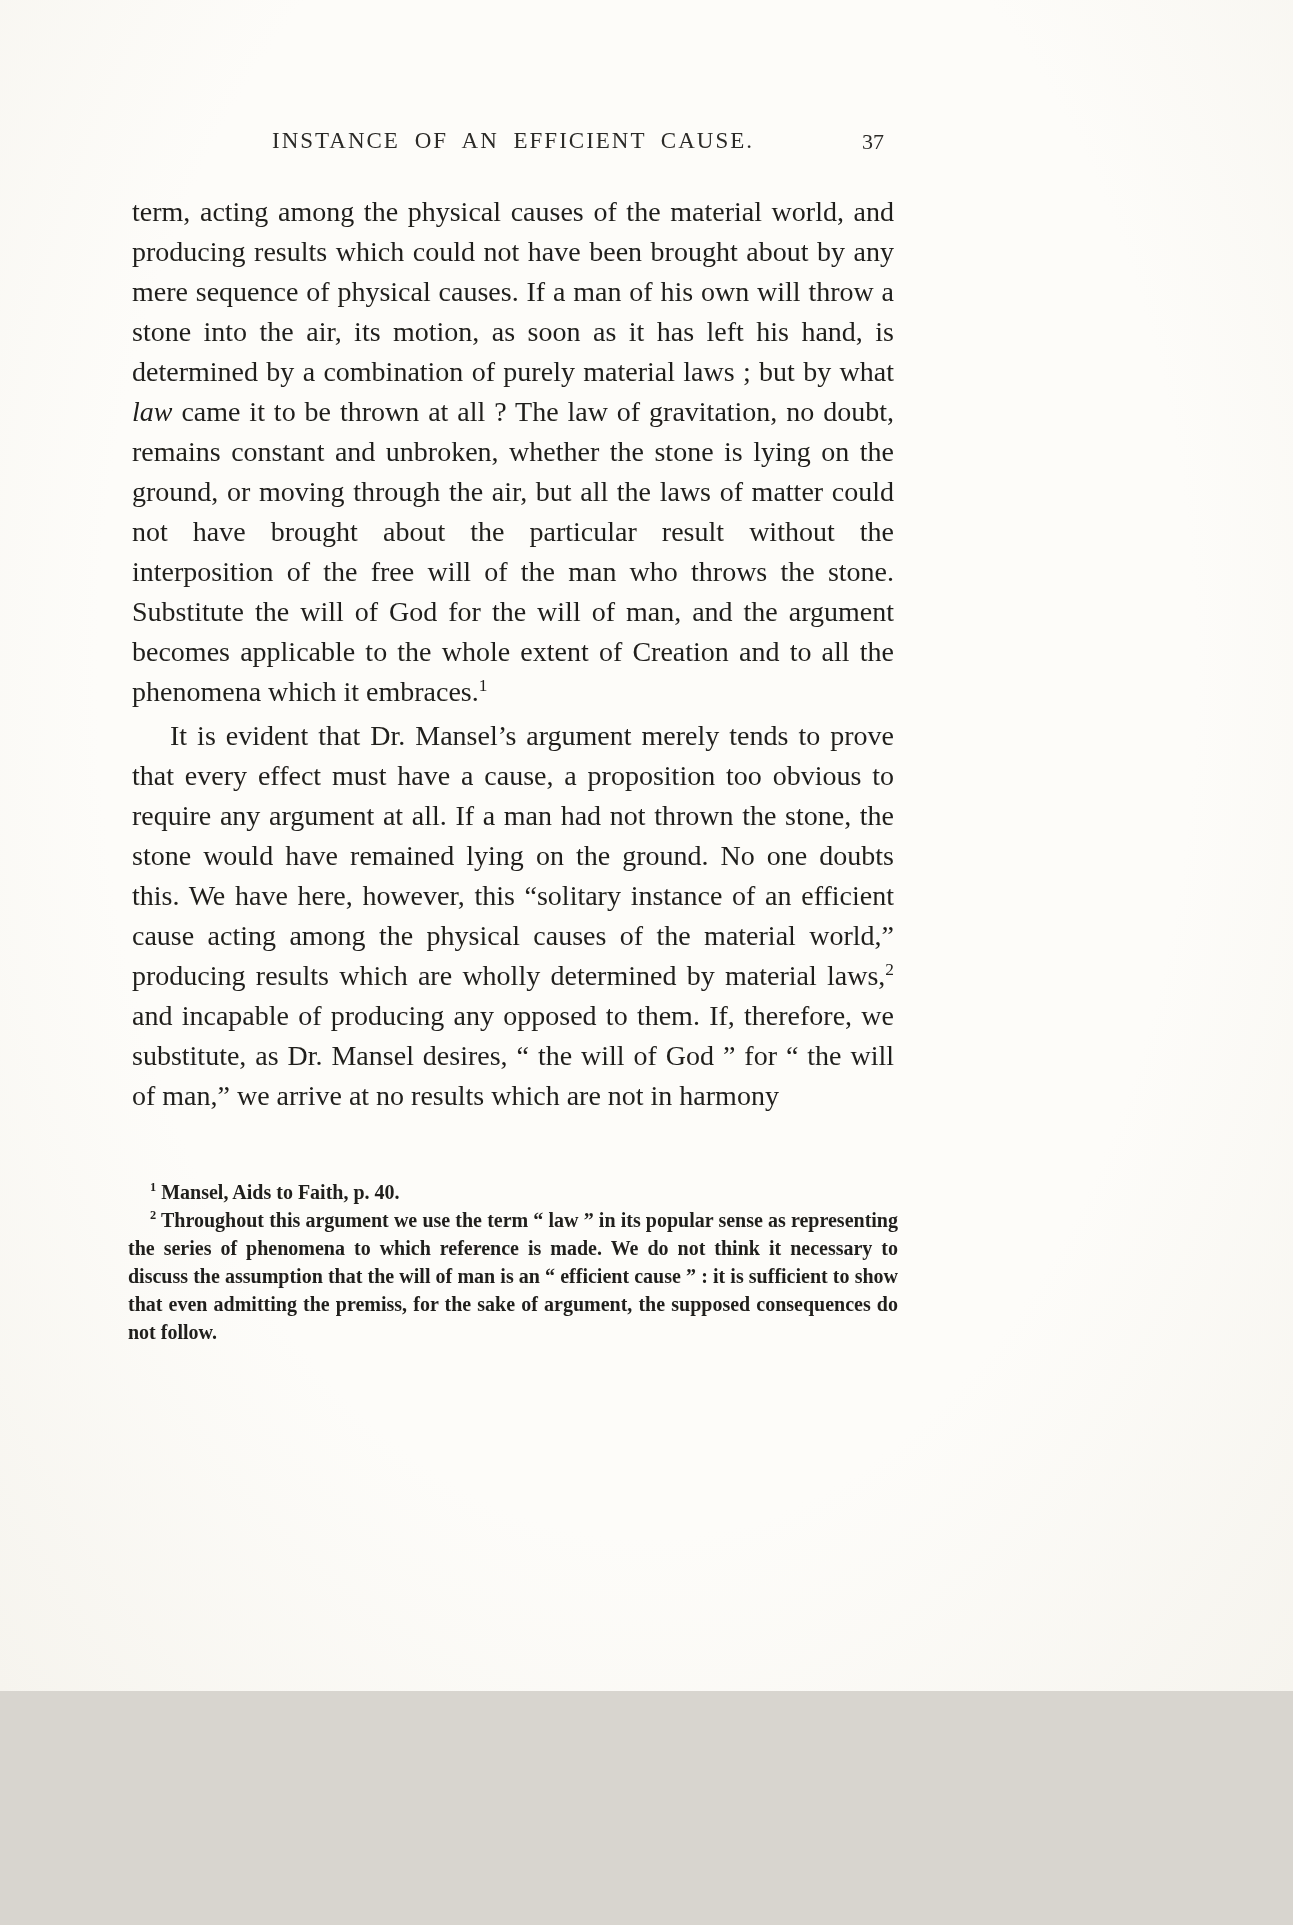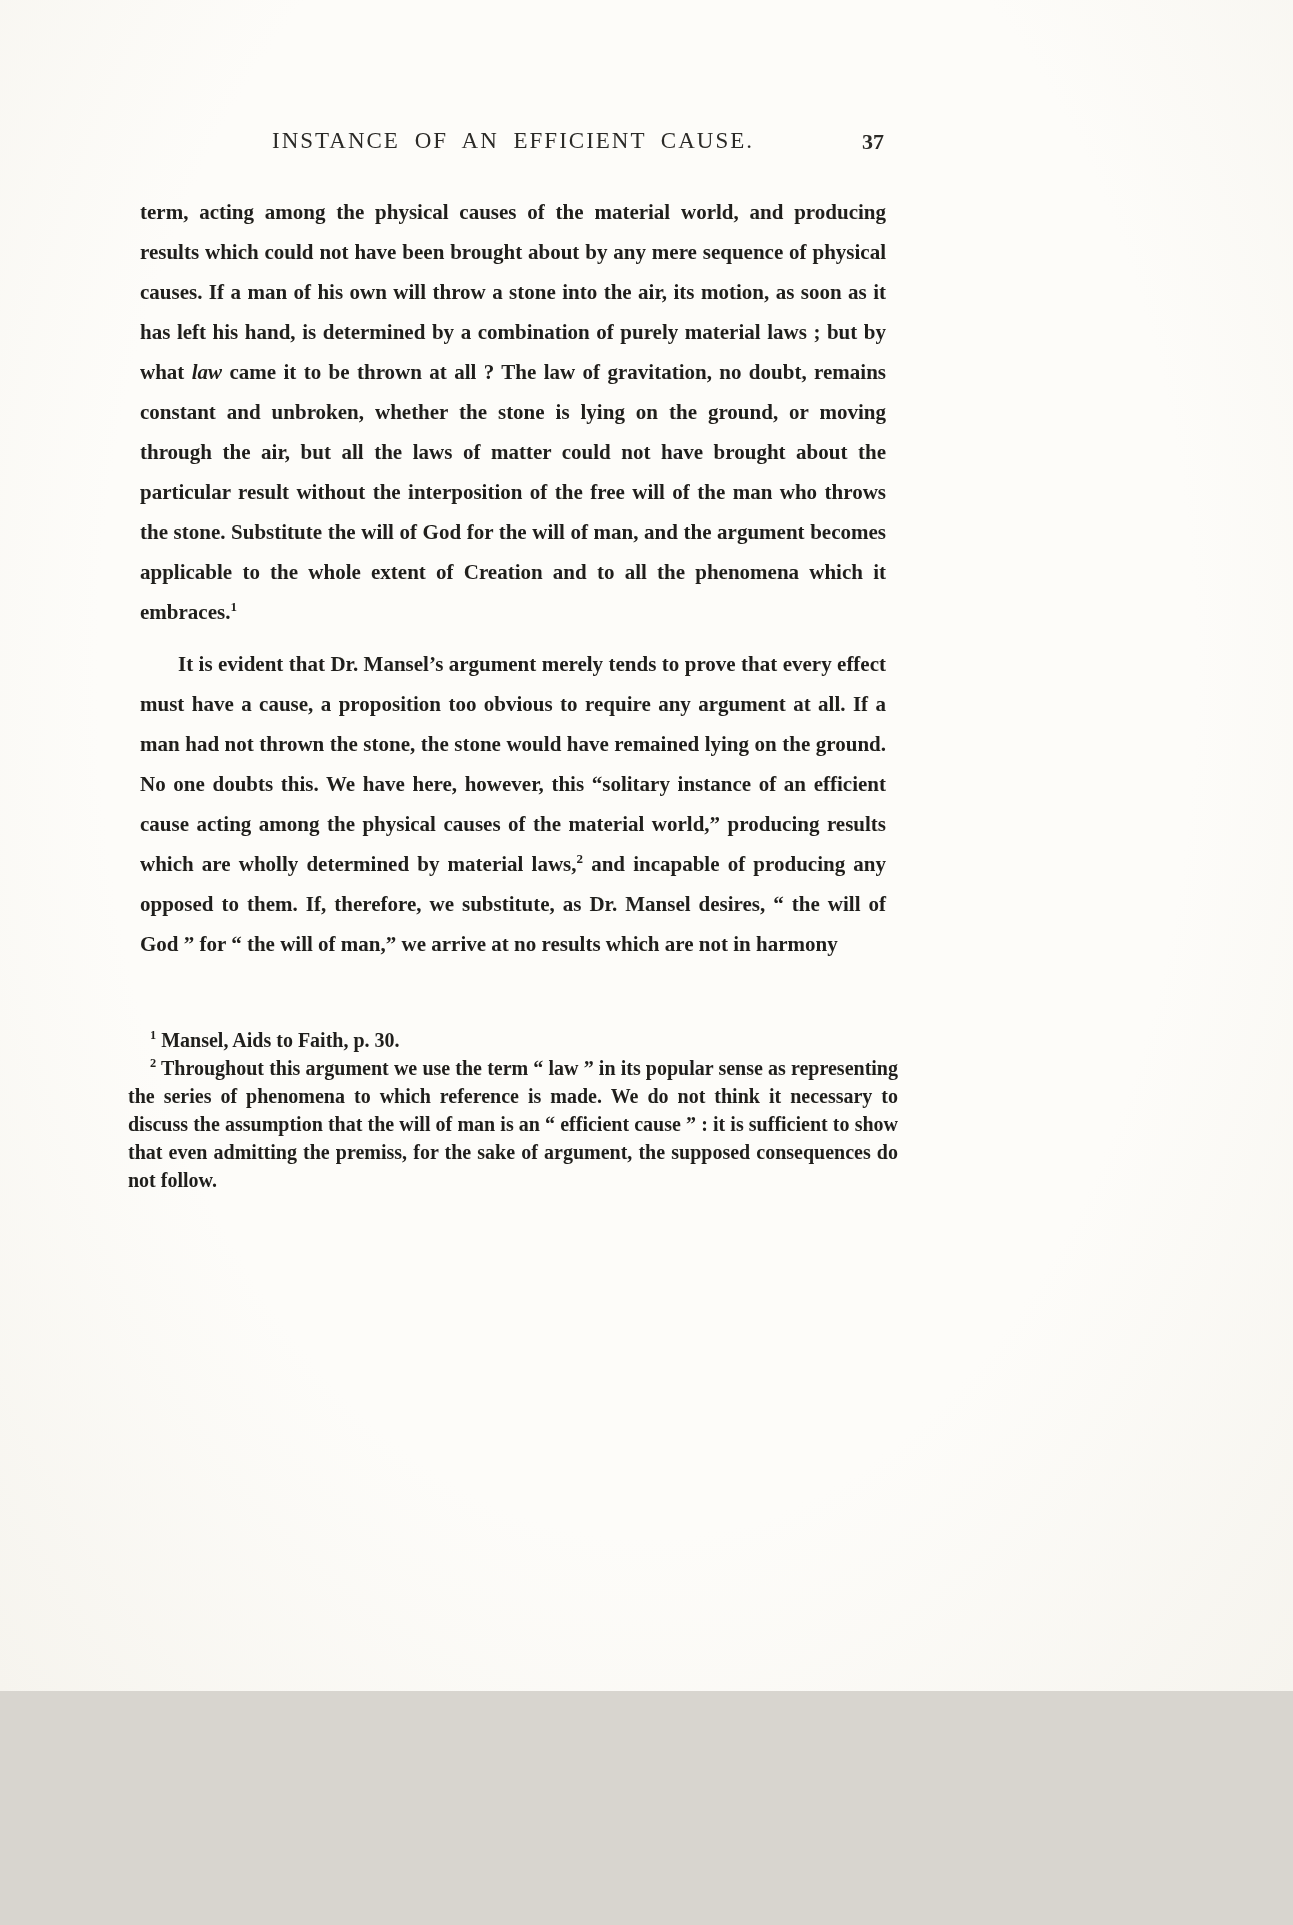--- a/index.html
+++ b/index.html
@@ -35,30 +35,29 @@
     font-size: 23px;
     letter-spacing: 2px;
     word-spacing: 7px;
     color: #2b2a27;
   }
   .running-head .pagenum {
     position: absolute;
     right: 14px;
     top: 1px;
     font-size: 22px;
-    font-weight: bold;
+    font-weight: normal;
     color: #2b2a27;
   }
   .body-text p.body-para {
-    margin: 12px;
-    font-size: 21px;
+    margin: 4px;
+    font-size: 28px;
     line-height: 40px;
     text-align: justify;
     color: #201f1c;
-    font-weight: bold;
   }
   .body-text p.body-para.indent {
     text-indent: 38px;
   }
   .footnotes {
     margin-top: 62px;
   }
   .footnotes p.footnote {
     margin: 0;
     font-size: 20px;
@@ -93,18 +92,18 @@
       <span class="title">INSTANCE OF AN EFFICIENT CAUSE.</span>
       <span class="pagenum">37</span>
     </div>
 
     <div class="body-text">
         <p class="body-para"><span>term, acting among the physical causes of the material world, and producing results which could not have been brought about by any mere sequence of physical causes. If a man of his own will throw a stone into the air, its motion, as soon as it has left his hand, is determined by a combination of purely material laws ; but by what </span><span class="italic">law</span><span> came it to be thrown at all ?  The law of gravitation, no doubt, remains constant and unbroken, whether the stone is lying on the ground, or moving through the air, but all the laws of matter could not have brought about the particular result without the interposition of the free will of the man who throws the stone.  Substitute the will of God for the will of man, and the argument becomes applicable to the whole extent of Creation and to all the phenomena which it embraces.</span><span class="sup">1</span></p>
         <p class="body-para indent"><span>It is evident that Dr. Mansel’s argument merely tends to prove that every effect must have a cause, a proposition too obvious to require any argument at all.  If a man had not thrown the stone, the stone would have remained lying on the ground.  No one doubts this. We have here, however, this “solitary instance of an efficient cause acting among the physical causes of the material world,” producing results which are wholly determined by material laws,</span><span class="sup">2</span><span> and incapable of producing any opposed to them.  If, therefore, we substitute, as Dr. Mansel desires, “ the will of God ” for “ the will of man,” we arrive at no results which are not in harmony</span></p>
       </div>
 
     <div class="footnotes">
-        <p class="footnote indent"><span class="sup">1</span><span> Mansel, Aids to Faith, p. 30.</span></p>
+        <p class="footnote indent"><span class="sup">1</span><span> Mansel, Aids to Faith, p. 40.</span></p>
         <p class="footnote indent"><span class="sup">2</span><span> Throughout this argument we use the term “ law ” in its popular sense as representing the series of phenomena to which reference is made. We do not think it necessary to discuss the assumption that the will of man is an “ efficient cause ” : it is sufficient to show that even admitting the premiss, for the sake of argument, the supposed consequences do not follow.</span></p>
       </div>
   </div>
   <div class="speck" style="left:904px; top:1851px;"></div>
 </div>
 
 </body></html>

